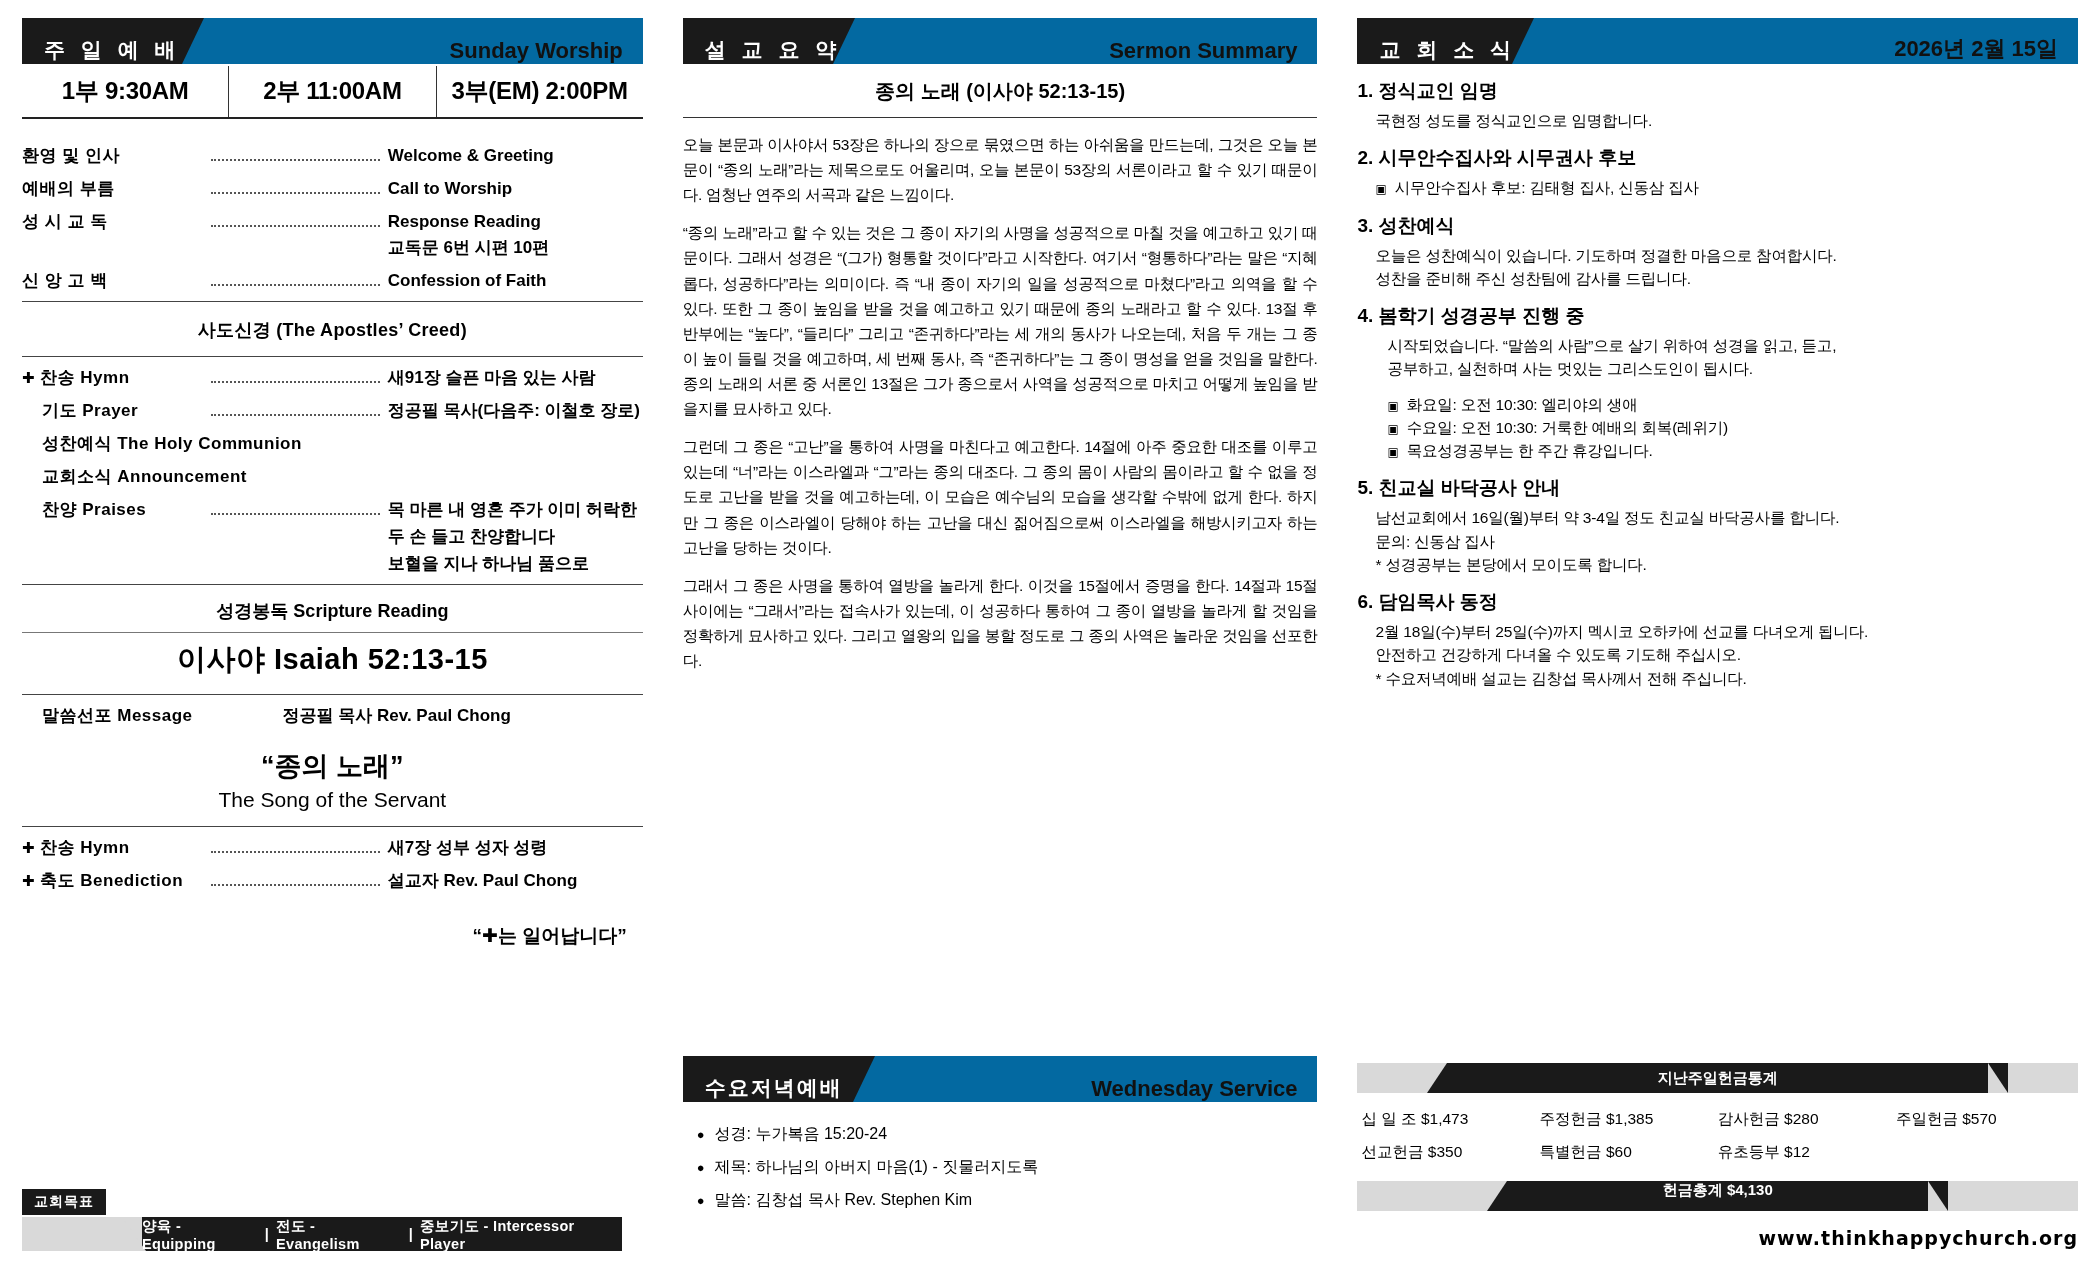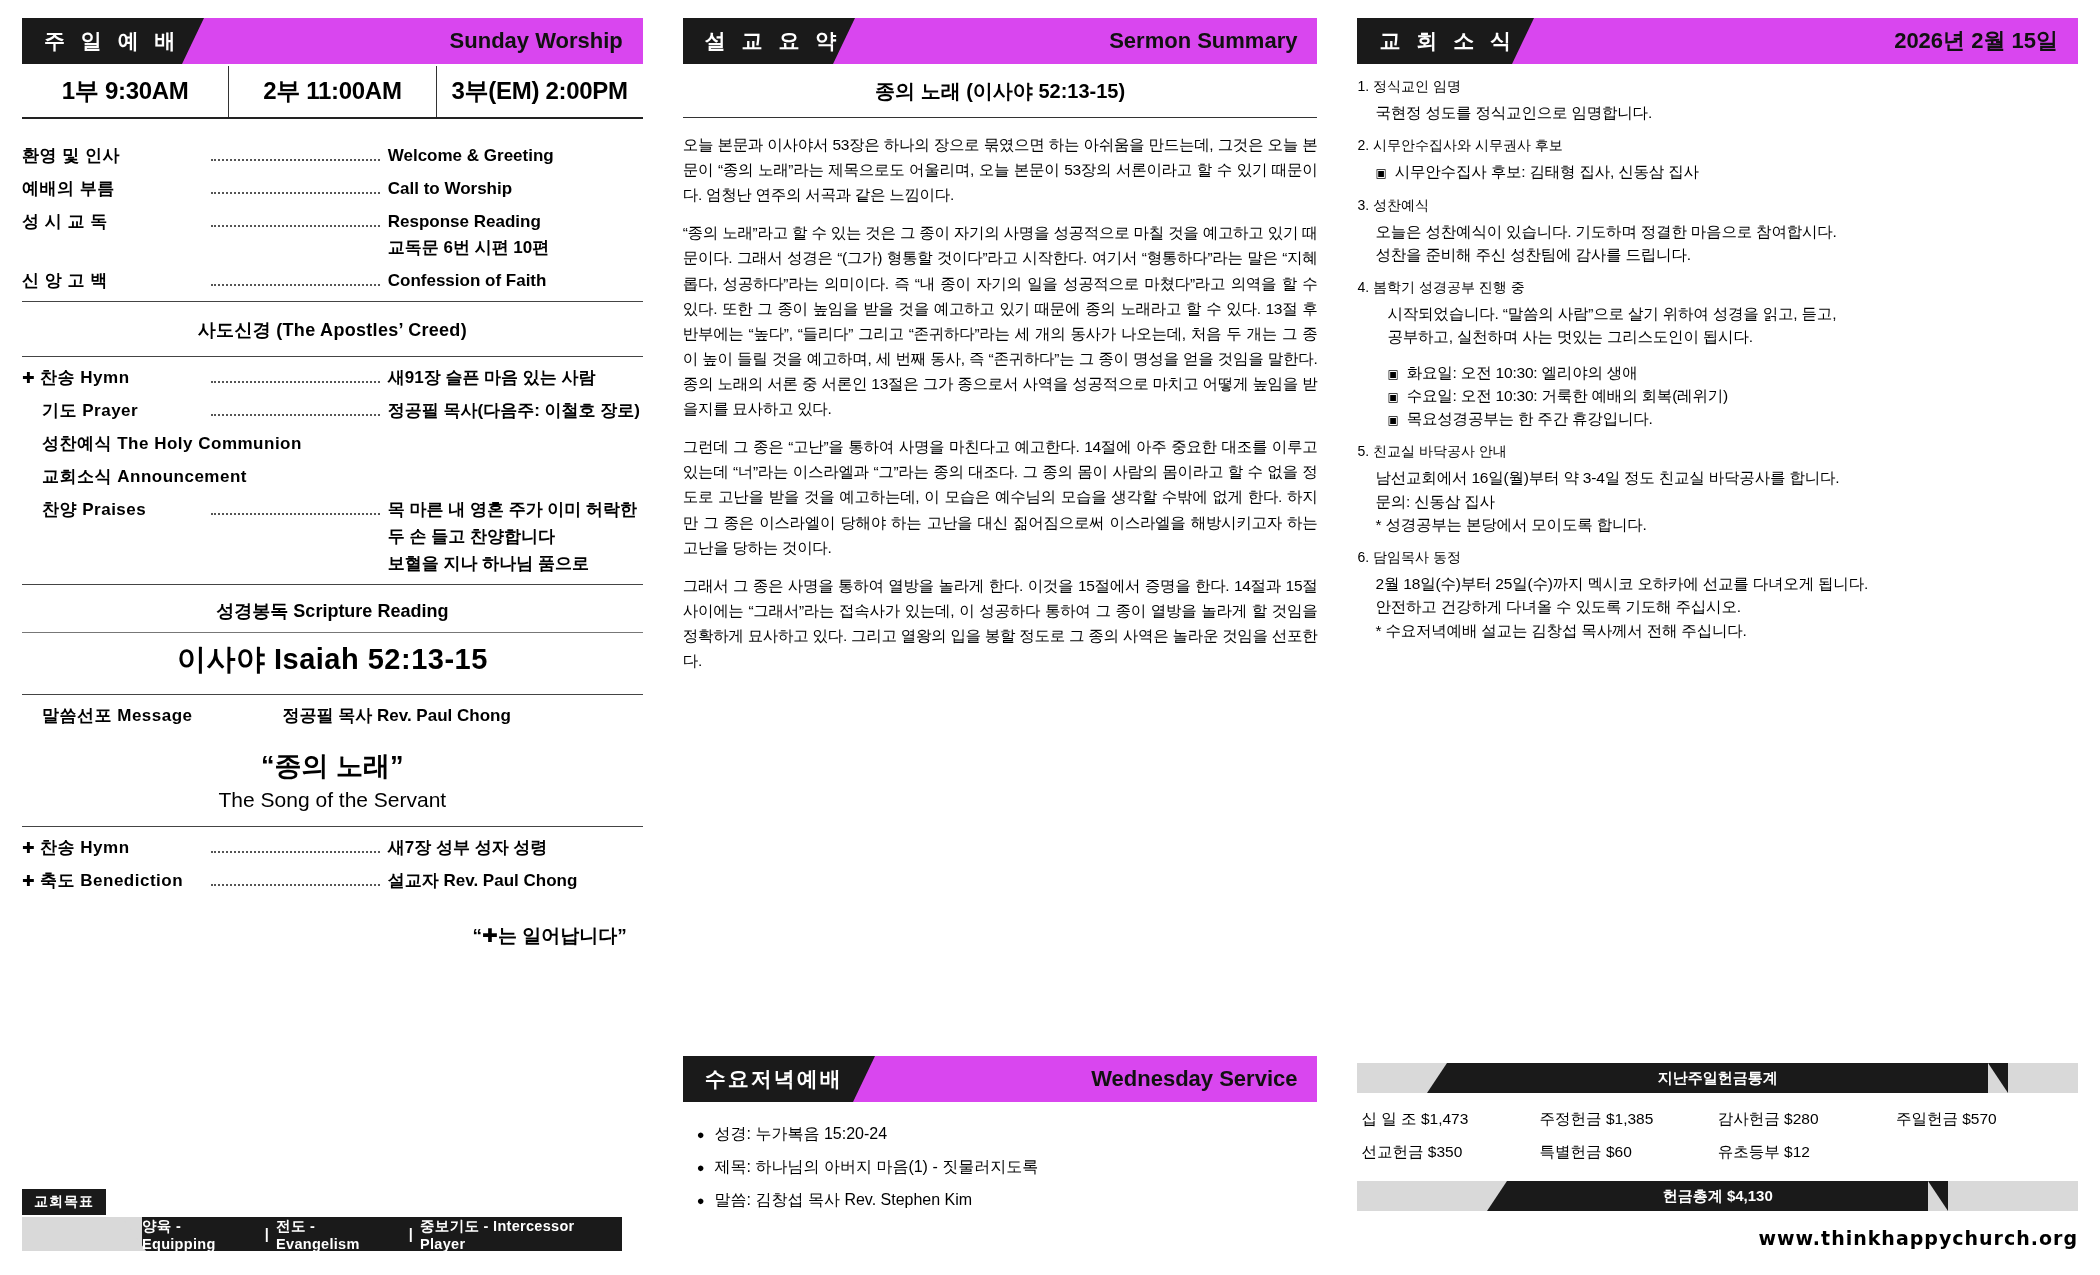--- a/index.html
+++ b/index.html
@@ -15,22 +15,22 @@
   .page { position: relative; width: 2100px; height: 1275px; padding: 18px 22px; }
   .cols { display: flex; gap: 0; height: 100%; }
   .col { position: relative; }
   .col1 { width: 640px; padding-right: 18px; }
   .col2 { width: 680px; padding: 0 22px; }
   .col3 { width: 740px; padding-left: 18px; }
 
   
   .banner {
     position: relative; height: 46px; width: 100%;
-    background: #d946ef;
-    display: flex; align-items: center;
+    background: #0369a1;
+    display: flex; align-items: flex-end;
     overflow: hidden;
   }
   .banner .blk {
     position: absolute; left: 0; top: 0; height: 100%;
     background: #1a1a1a;
   }
   .banner .blk::after {
     content: ""; position: absolute; right: -22px; top: 0;
     width: 0; height: 0;
     border-style: solid;
@@ -130,21 +130,21 @@
     margin-bottom: 13px; letter-spacing: -0.3px;
   }
   .wed-wrap { position: absolute; left: 22px; right: 22px; bottom: 40px; }
   .wed-list { padding: 16px 0 0 14px; }
   .wed-item { font-size: 16px; padding: 6px 0; display: flex; gap: 10px; align-items: baseline; }
   .bullet-dot { font-size: 13px; }
 
   
   .news { padding-top: 14px; }
   .news-item { margin-bottom: 13px; }
-  .news-head { font-size: 14px; font-weight: normal; margin-bottom: 5px; }
+  .news-head { font-size: 19px; font-weight: bold; margin-bottom: 5px; }
   .news-line { font-size: 15.5px; line-height: 1.5; padding-left: 18px; letter-spacing: -0.2px; }
   .news-line.ind { padding-left: 30px; }
   .sq { font-size: 12px; margin-right: 4px; }
 
   .offer-wrap { position: absolute; left: 18px; right: 0; bottom: 46px; }
   .offer-hdr {
     position: relative; height: 30px; background: #d9d9d9;
     display: flex; align-items: center; justify-content: center;
   }
   .offer-hdr .blk2 {
@@ -160,21 +160,21 @@
     content:""; position:absolute; right:-20px; top:0; width:0; height:0;
     border-style: solid; border-width: 30px 0 0 20px;
     border-color: #1a1a1a transparent transparent transparent;
   }
   .offer-hdr span { position: relative; z-index: 3; color: #fff; font-weight: bold; font-size: 15px; }
   .offer-rows { padding: 10px 4px 8px; }
   .offer-row { display: flex; font-size: 15.5px; padding: 6px 0; }
   .offer-row .c { flex: 1; }
   .total-bar {
     position: relative; height: 30px; background: #d9d9d9;
-    display: flex; align-items: center; justify-content: center;
+    display: flex; align-items: flex-start; justify-content: center;
     margin: 4px auto 0; width: 100%;
   }
   .total-bar .blk3 {
     position: absolute; left: 150px; right: 150px; top: 0; bottom: 0; background: #1a1a1a;
   }
   .total-bar .blk3::before {
     content:""; position:absolute; left:-20px; top:0; width:0; height:0;
     border-style: solid; border-width: 0 0 30px 20px;
     border-color: transparent transparent #1a1a1a transparent;
   }

